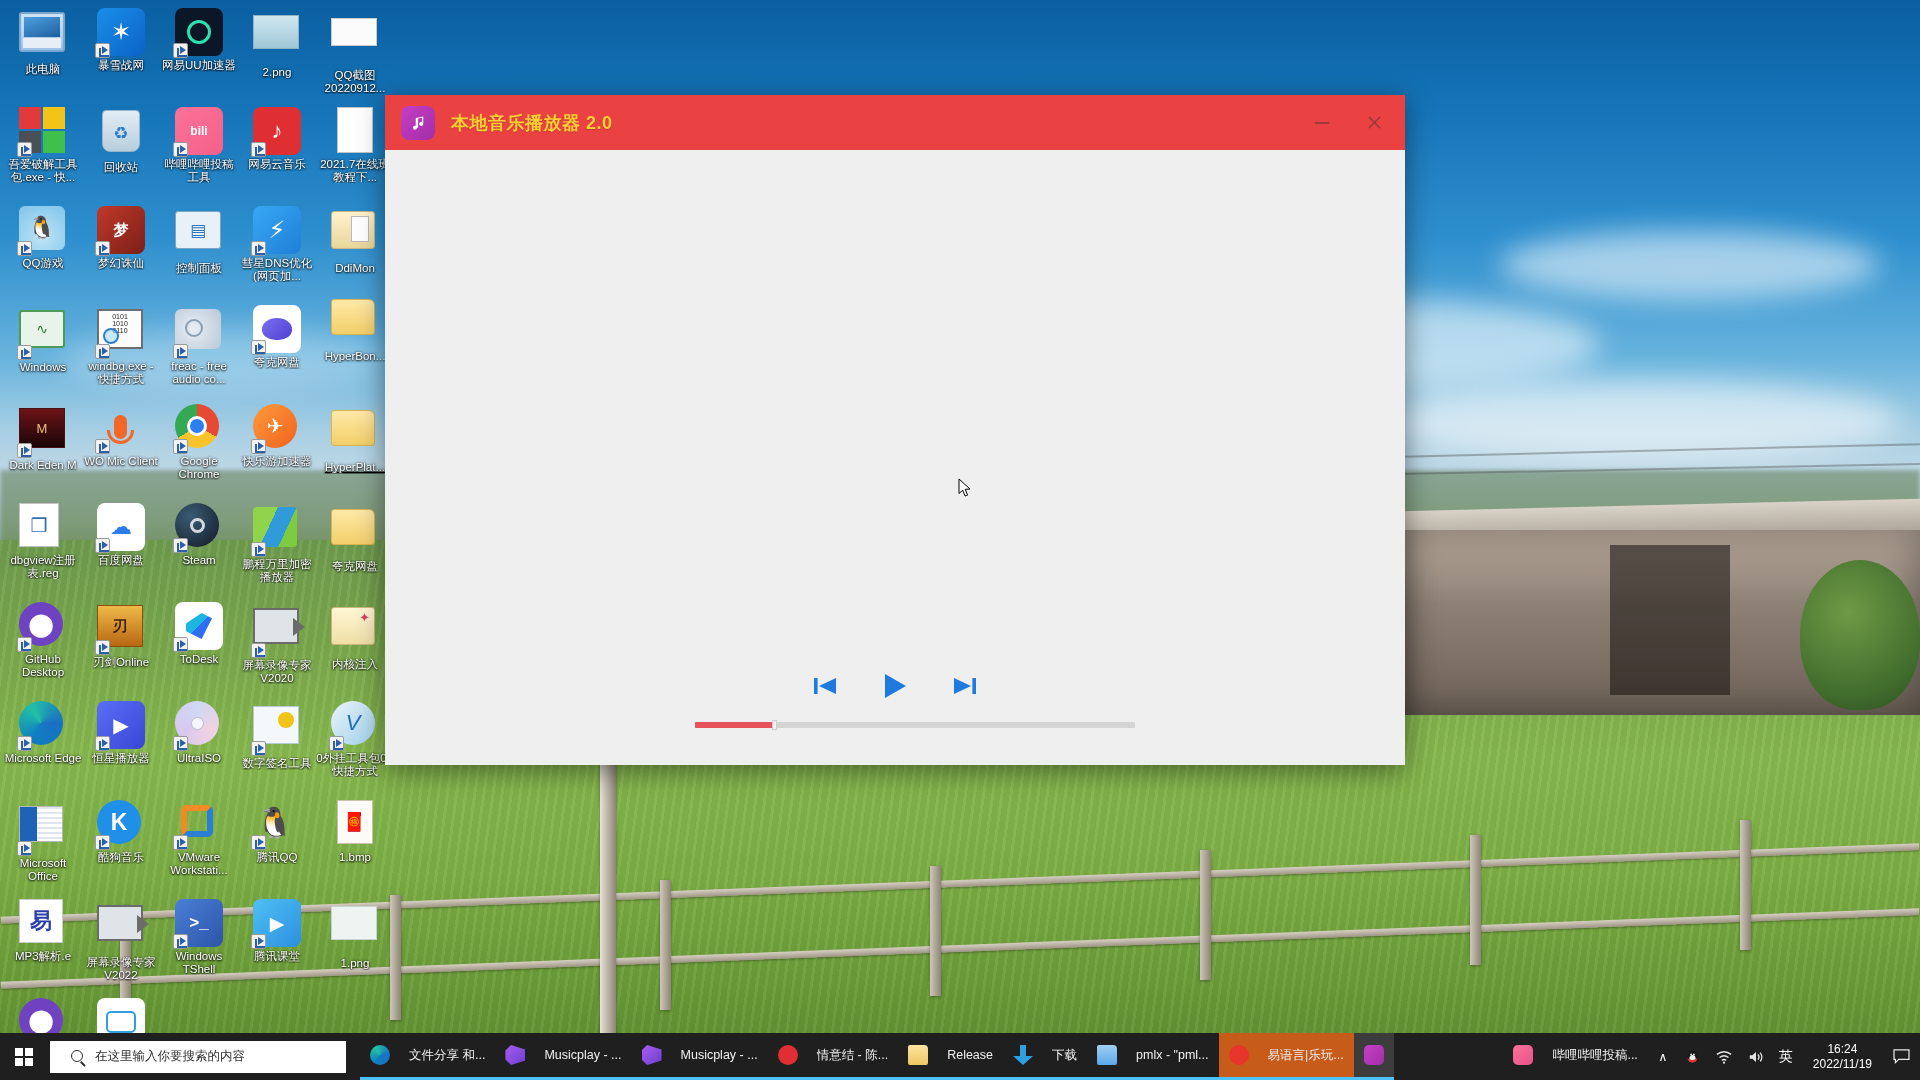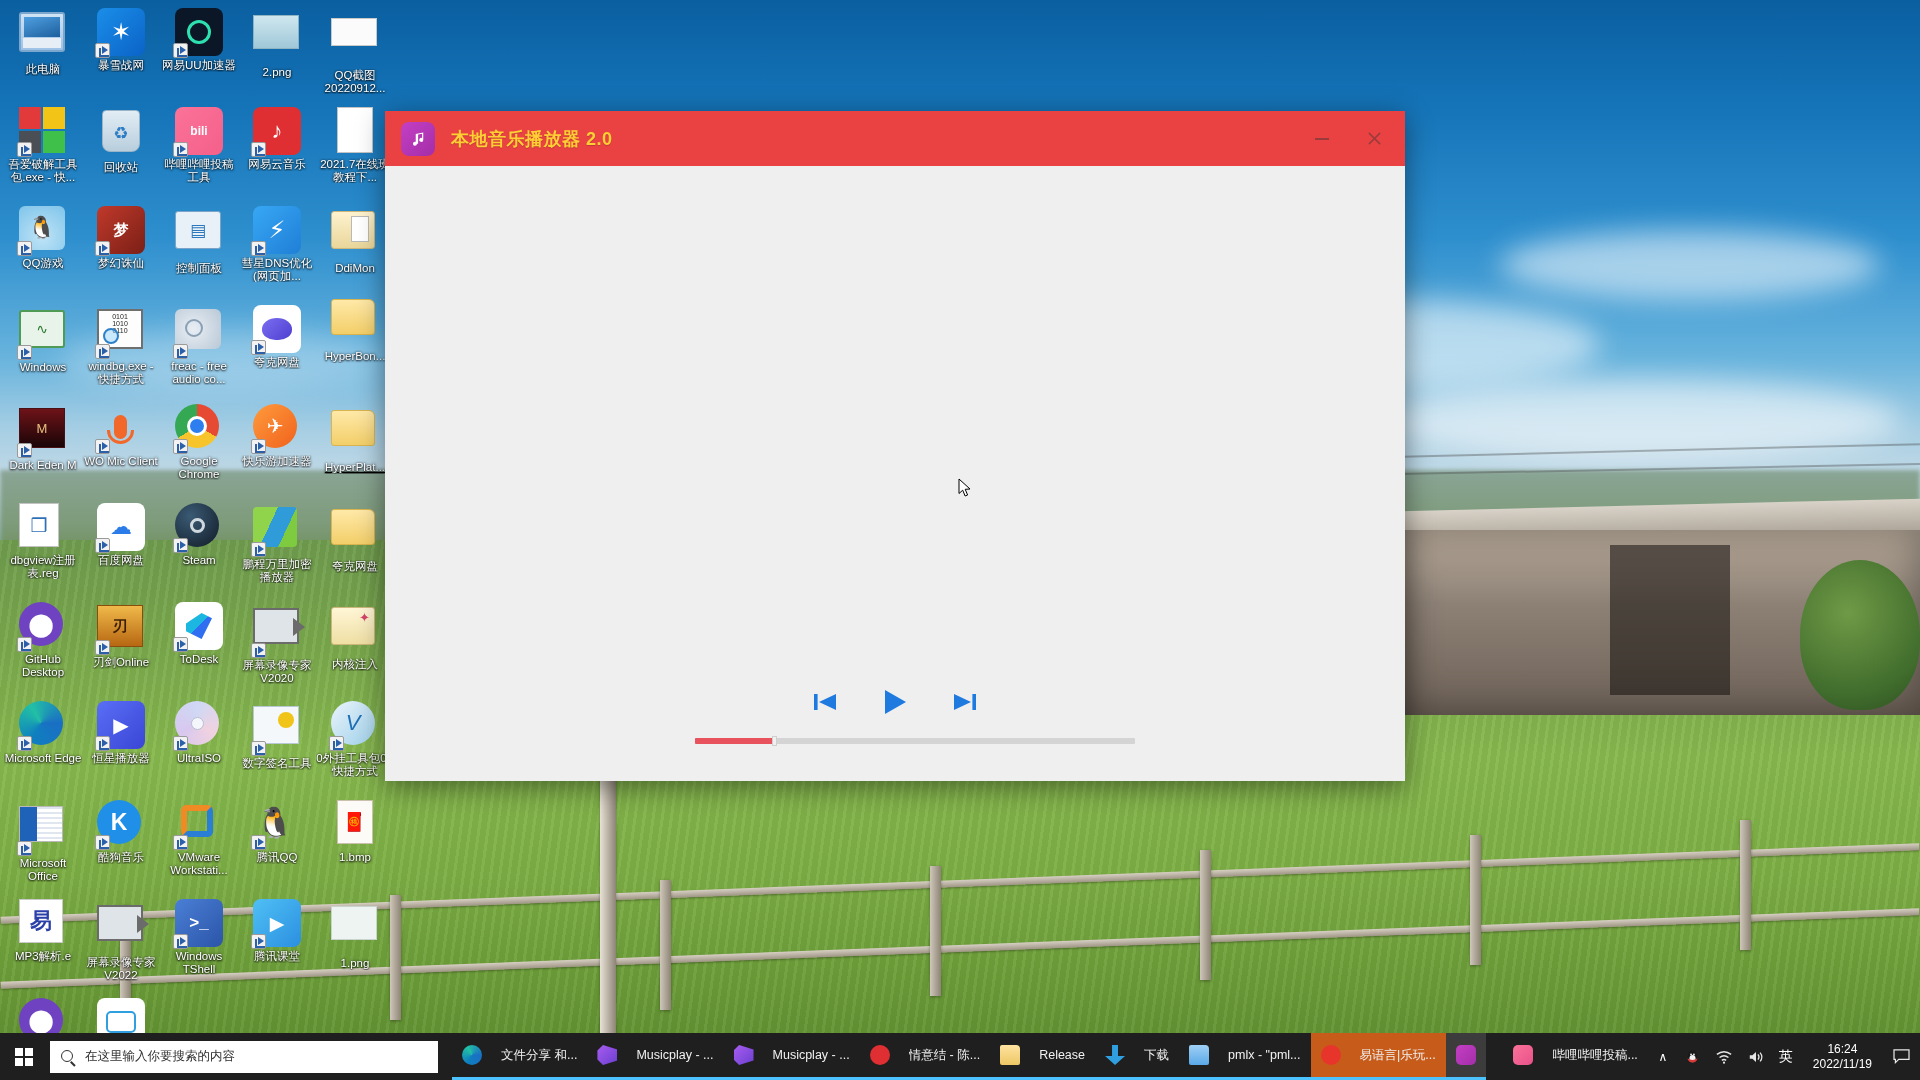--- a/index.html
+++ b/index.html
@@ -144,21 +144,20 @@
     border-bottom: 4px solid transparent;
   }
 
   
   #player-window {
     position: absolute;
     left: 385px; top: 95px;
     width: 1020px; height: 670px;
     background: #efefef;
     box-shadow: 0 6px 26px rgba(0,0,0,.45);
-    margin-top: 16px;
   }
   #player-titlebar {
     height: 55px;
     background: #ea4243;
     display: flex; align-items: center;
     position: relative;
   }
   #player-icon {
     width: 34px; height: 34px;
     margin-left: 16px;
@@ -253,25 +252,25 @@
   }
   .win-logo {
     width: 18px; height: 18px;
     display: grid;
     grid-template-columns: 1fr 1fr;
     grid-template-rows: 1fr 1fr;
     gap: 2px;
   }
   .win-logo i { background: #fff; display:block; }
   #search-box {
-    width: 388px; height: 32px;
+    width: 296px; height: 32px;
     margin-left: 2px;
     background: #ffffff;
     display: flex; align-items: center;
-    padding: 0 10px;
+    padding: 0 20px;
     color: #2c2c2c;
     cursor: text;
   }
   #search-icon {
     width: 16px; height: 16px;
     margin-right: 9px;
     position: relative;
     flex: 0 0 auto;
   }
   #search-icon::before {

